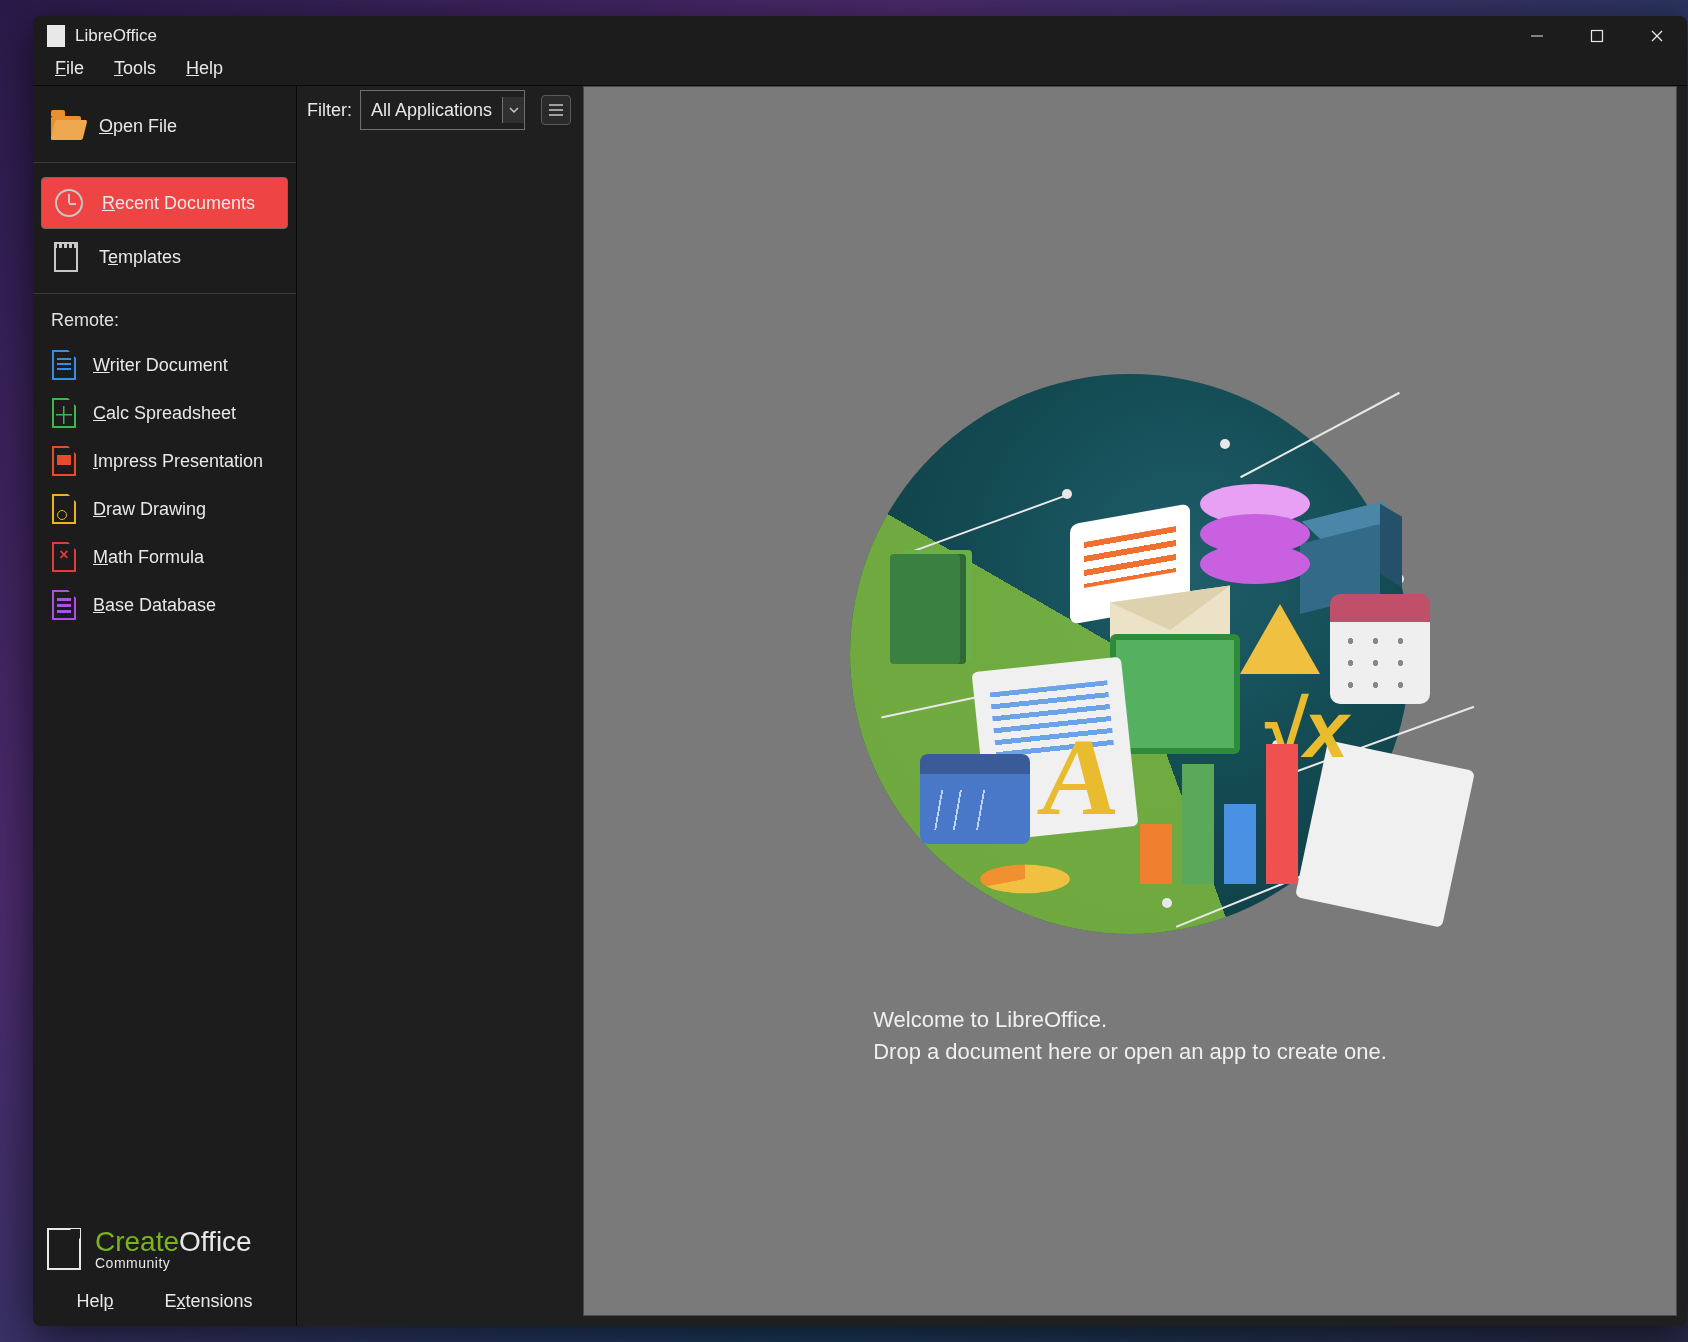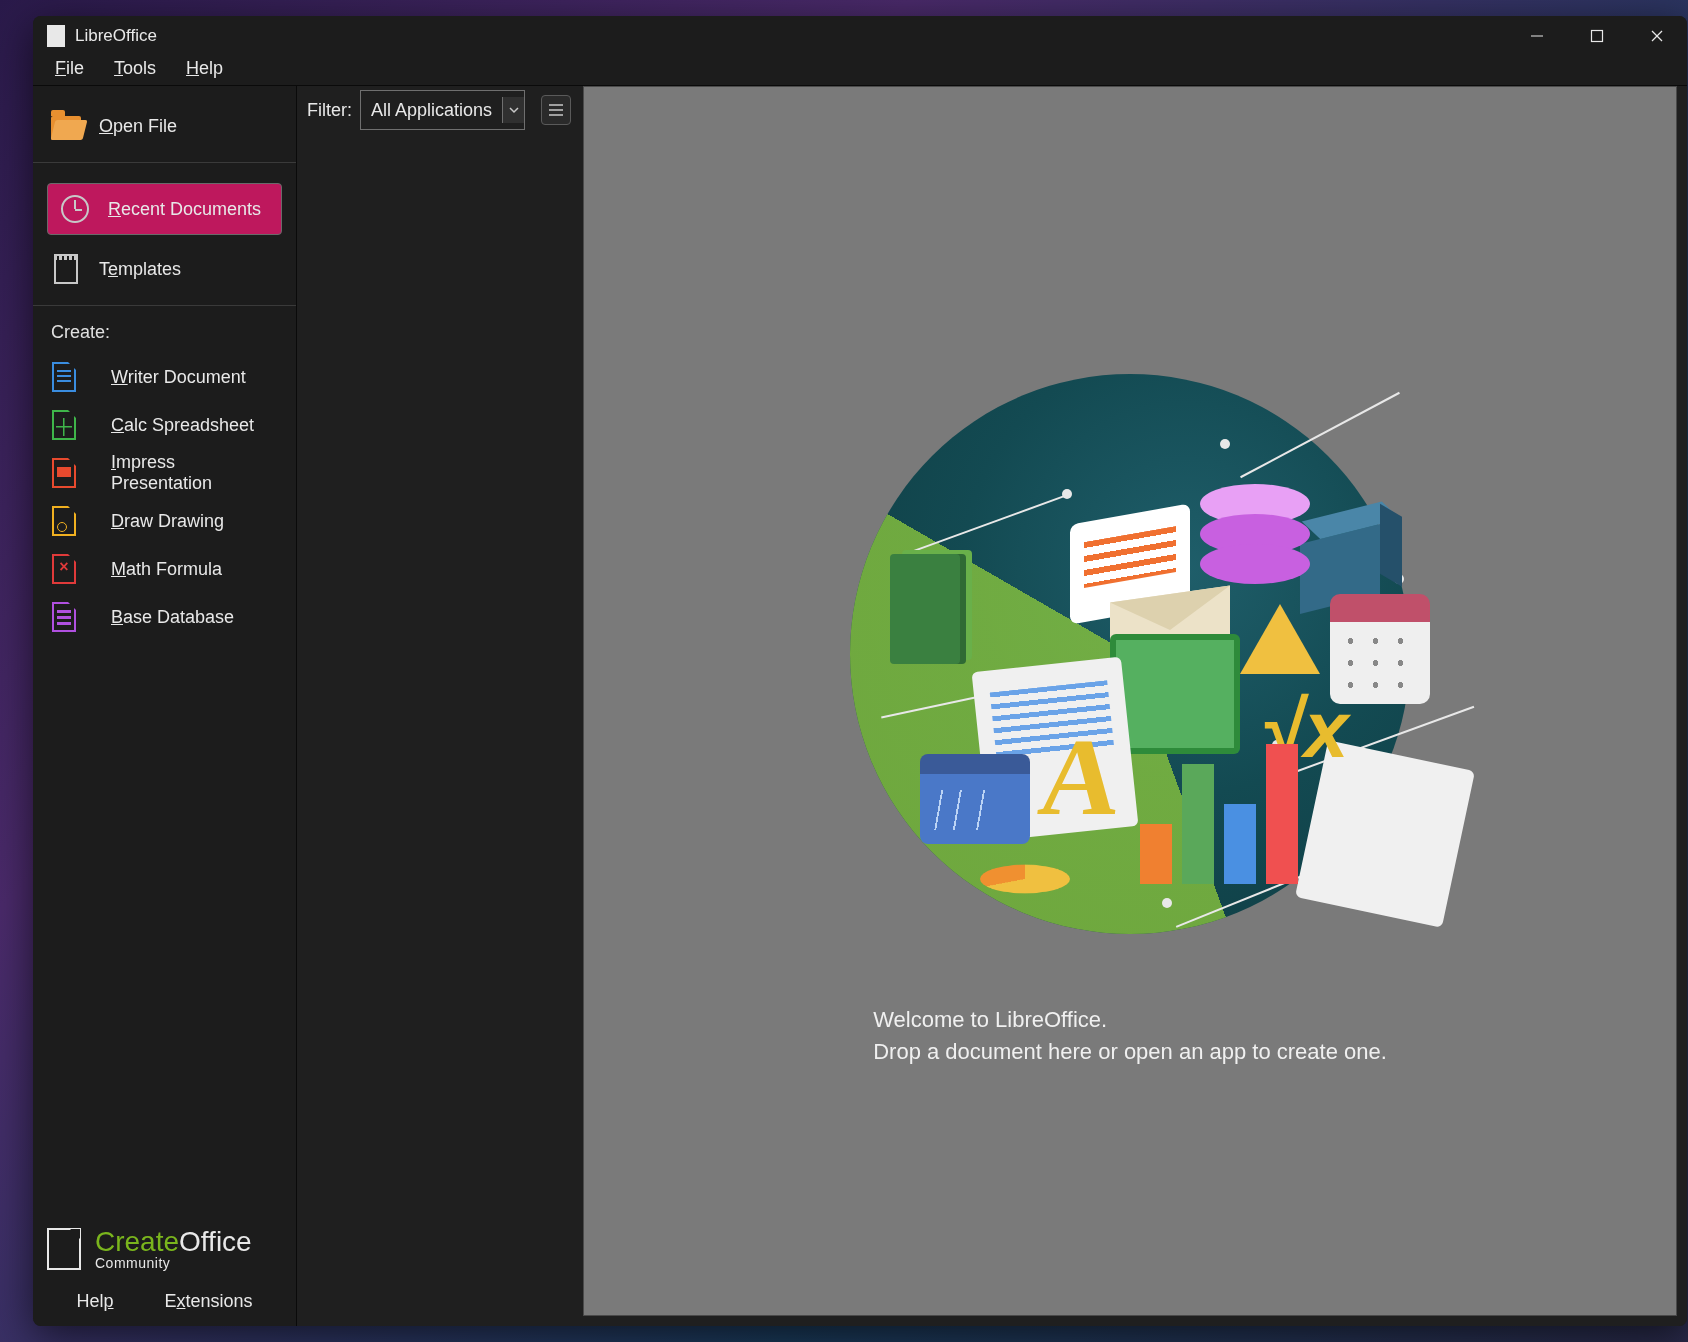--- a/index.html
+++ b/index.html
@@ -82,31 +82,31 @@
     display: flex;
     align-items: center;
     height: 52px;
     padding: 0 12px 0 12px;
     gap: 18px;
     font-size: 18px;
   }
   .side-item.selected {
     border: 1px solid #6a6a6a;
     border-radius: 4px;
-    background: #be185d;
-    margin: 8px;
+    background: #ef4444;
+    margin: 2px;
   }
   .side-item .icon { width: 30px; height: 30px; flex: 0 0 30px; display:flex; align-items:center; justify-content:center; }
   .side-item .label .mn { text-decoration: underline; }
   .section-header {
     font-size: 18px;
     color: #e0e0e0;
     padding: 4px 12px 10px 12px;
   }
-  .side-item.create { height: 48px; gap: 34px; }
+  .side-item.create { height: 48px; gap: 16px; }
   .side-item.create .icon { width: 26px; height: 30px; flex: 0 0 26px; }
   .sidebar .flex-spacer { flex: 1; }
   .brand {
     display: flex;
     align-items: center;
     gap: 14px;
     padding: 10px 14px;
   }
   .brand .brand-icon {
     width: 34px; height: 42px;
@@ -347,21 +347,21 @@
         </div>
         <div class="side-item">
           <span class="icon">
               <span class="template-icon"></span>
             </span>
           <span class="label">T<span class="mn">e</span>mplates</span>
         </div>
       </div>
 
       <div class="side-section">
-        <div class="section-header">Create:</div>
+        <div class="section-header">Remote:</div>
         <div class="side-item create">
           <span class="icon">
               <span class="ci ci-writer"></span>
             </span>
           <span class="label"><span class="mn">W</span>riter Document</span>
         </div>
         <div class="side-item create">
           <span class="icon">
               <span class="ci ci-calc"></span>
             </span>

